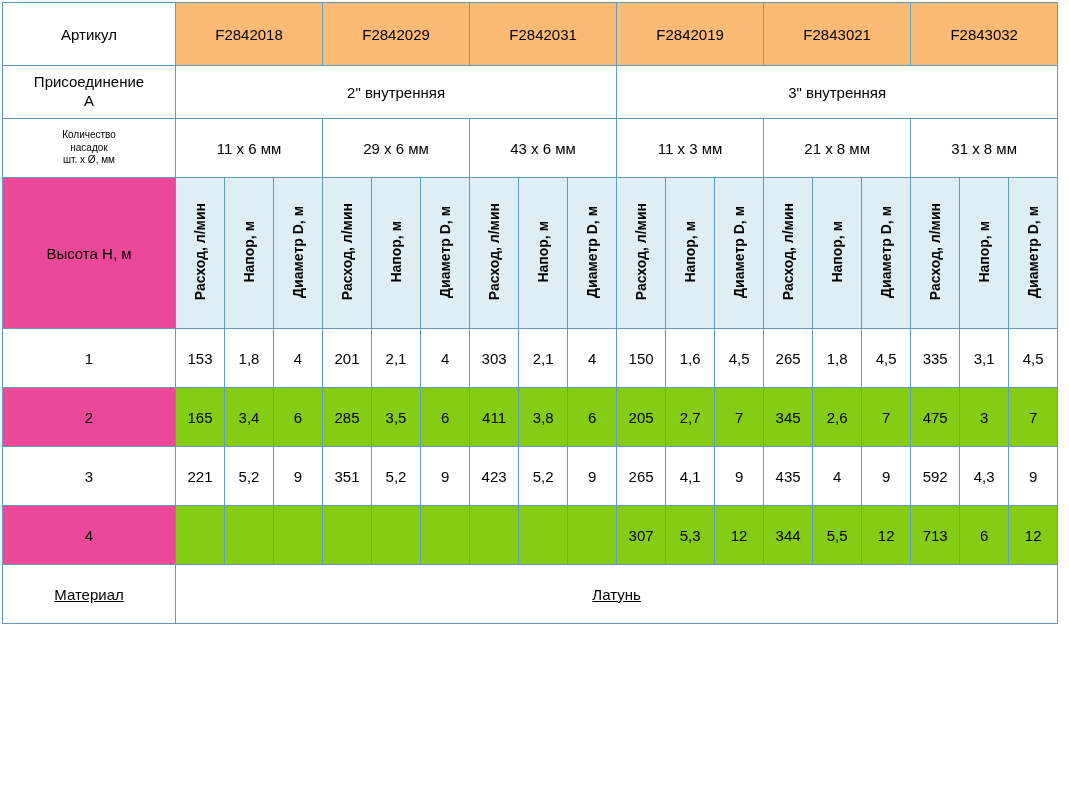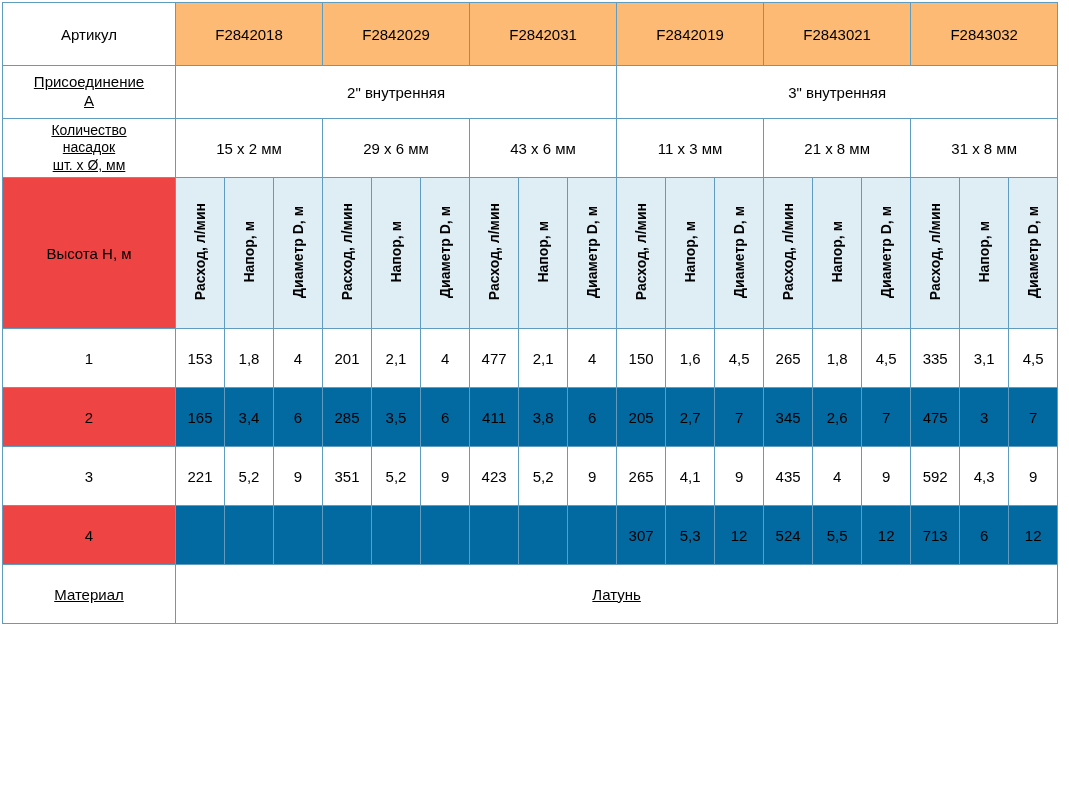--- a/index.html
+++ b/index.html
@@ -28,30 +28,30 @@
     font-weight: normal;
     padding: 0;
   }
   .rowhead {
     background: #ffffff;
     font-weight: bold;
     font-size: 15px;
     width: 173px;
   }
   .rowhead.tint {
-    background: #ef4444;
+    background: #ec4899;
   }
   .artno {
     color: #1060b0;
     font-weight: bold;
     font-size: 16px;
     background: #fdba74;
   }
   .tintrow td {
-    background: #0369a1;
+    background: #84cc16;
   }
   .vert-head td {
     background: #deeef4;
     height: 150px;
   }
   .vert {
     writing-mode: vertical-rl;
     transform: rotate(180deg);
     font-weight: bold;
     font-size: 14px;
@@ -66,21 +66,21 @@
   .conn-row td { height: 52px; }
   .size-row td { height: 62px; }
   .nozzle-row td { height: 58px; }
   .material-row td { height: 58px; font-weight: bold; font-size: 16px; text-decoration: underline; }
   .mass-row td { height: 56px; font-weight: bold; font-size: 16px; }
   .num { font-size: 15px; }
   .big-label {
     font-size: 15px;
     font-weight: normal;
   }
-  .rh-label { line-height: 1.25; text-decoration: underline; }
+  .rh-label { line-height: 1.25; }
 </style>
 </head>
 <body>
 
 <table class="spec">
   <colgroup>
     <col style="width:173px">
     <col style="width:49px">
       <col style="width:49px">
       <col style="width:49px">
@@ -118,27 +118,27 @@
           <span>А</span>
         </div>
       </td>
       <td class="big-label" colspan="9">2" внутренняя</td>
       <td class="big-label" colspan="9">3" внутренняя</td>
     </tr>
 
 
     <tr class="nozzle-row">
       <td class="rowhead">
-        <div class="rh-label" style="font-size:14px">
+        <div class="rh-label" style="font-size:10px">
           <span>Количество</span><br>
           <span>насадок</span><br>
           <span>шт. х Ø, мм</span>
         </div>
       </td>
-      <td class="big-label" colspan="3">15 х 2 мм</td>
+      <td class="big-label" colspan="3">11 х 6 мм</td>
       <td class="big-label" colspan="3">29 х 6 мм</td>
       <td class="big-label" colspan="3">43 х 6 мм</td>
       <td class="big-label" colspan="3">11 х 3 мм</td>
       <td class="big-label" colspan="3">21 х 8 мм</td>
       <td class="big-label" colspan="3">31 х 8 мм</td>
     </tr>
 
     <tr class="vert-head">
       <td class="rowhead tint">Высота H, м</td>
       <td><span class="vert">Расход, л/мин</span></td>
@@ -162,21 +162,21 @@
     </tr>
 
     <tr class="h-row">
       <td class="rowhead">1</td>
       <td class="num">153</td>
       <td class="num">1,8</td>
       <td class="num">4</td>
       <td class="num">201</td>
       <td class="num">2,1</td>
       <td class="num">4</td>
-      <td class="num">477</td>
+      <td class="num">303</td>
       <td class="num">2,1</td>
       <td class="num">4</td>
       <td class="num">150</td>
       <td class="num">1,6</td>
       <td class="num">4,5</td>
       <td class="num">265</td>
       <td class="num">1,8</td>
       <td class="num">4,5</td>
       <td class="num">335</td>
       <td class="num">3,1</td>
@@ -234,21 +234,21 @@
       <td class="num"></td>
       <td class="num"></td>
       <td class="num"></td>
       <td class="num"></td>
       <td class="num"></td>
       <td class="num"></td>
       <td class="num"></td>
       <td class="num">307</td>
       <td class="num">5,3</td>
       <td class="num">12</td>
-      <td class="num">524</td>
+      <td class="num">344</td>
       <td class="num">5,5</td>
       <td class="num">12</td>
       <td class="num">713</td>
       <td class="num">6</td>
       <td class="num">12</td>
     </tr>
 
     <tr class="material-row">
       <td class="rowhead">Материал</td>
       <td colspan="18">Латунь</td>

